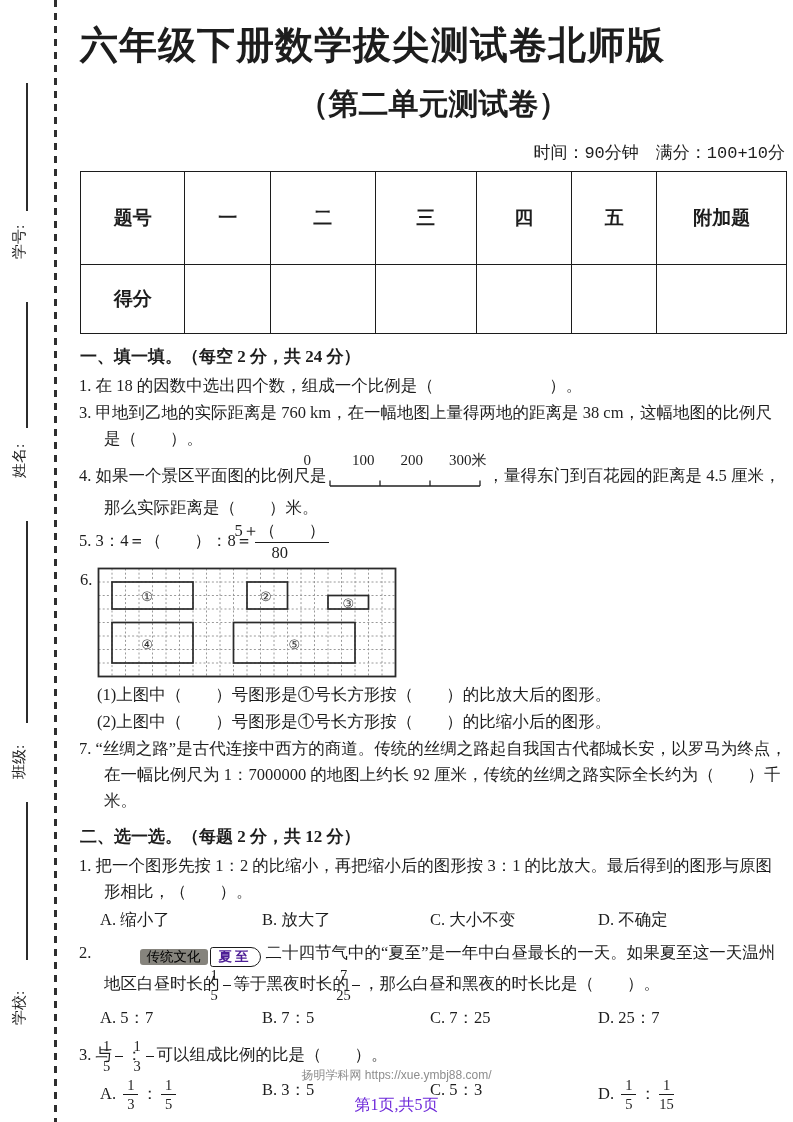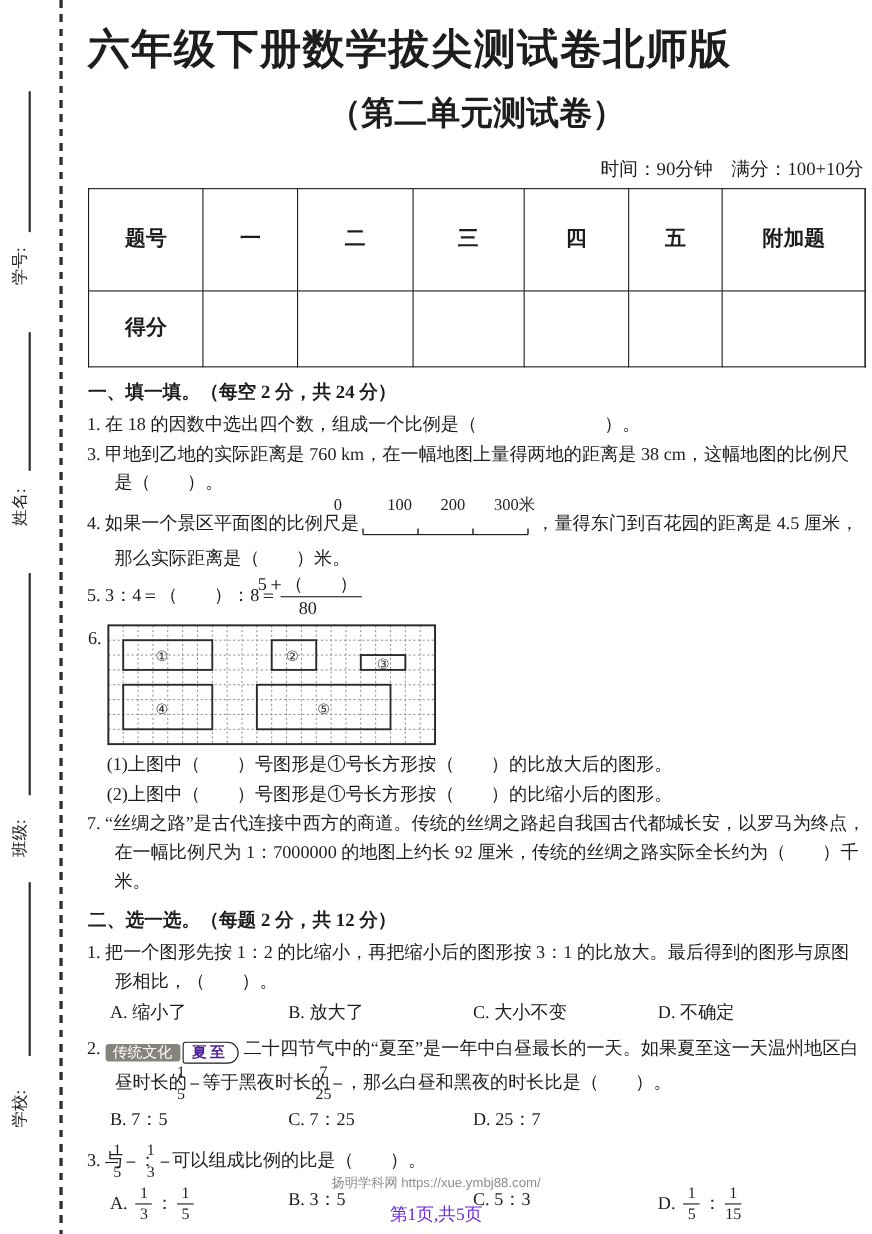--- a/index.html
+++ b/index.html
@@ -13,21 +13,21 @@
   .dash-line{position:absolute;left:54px;top:0;bottom:0;width:2.5px;
     background:repeating-linear-gradient(to bottom,#2e2e2e 0 7px,transparent 7px 13px);}
   .rail-seg{position:absolute;left:26px;width:2px;background:#2c2c2c;}
   .rail-label{position:absolute;left:-6px;width:50px;height:18px;text-align:center;
     font-size:15px;color:#222;transform:rotate(-90deg);line-height:18px;}
   
   .content{margin-left:80px;margin-right:6px;padding-top:22px;}
   .title{font-size:38px;font-weight:700;text-align:left;line-height:1.25;
     letter-spacing:1px;margin:0 0 10px 0;}
   .subtitle{font-size:30px;font-weight:700;text-align:center;margin:0 0 14px 0;}
-  .meta{font-size:17px;text-align:right;margin:0 2px 3px 0;}
+  .meta{font-size:17px;text-align:right;margin:0 2px 3px 0;font-family:Liberation Mono, monospace;}
   
   table.score{border-collapse:collapse;width:100%;table-layout:fixed;}
   table.score td,table.score th{border:1.7px solid #1c1c1c;text-align:center;
     font-size:19px;font-weight:700;padding:16px;}
   table.score tr.hdr td{height:40px;}
   table.score tr.blank td{height:36px;}
   
   .sec-head{font-weight:700;font-size:17px;margin:10px 0 2px 0;}
   .q{margin:1px 0;padding-left:24px;text-indent:-25px;}
   .q-noindent{margin:1px 0;padding-left:17px;text-indent:0;}
@@ -43,23 +43,23 @@
   .scalebar{display:inline-block;vertical-align:-6px;margin:0 1px 0 2px;}
   .sb-nums{display:flex;justify-content:space-between;width:158px;
     font-size:15px;line-height:1.05;}
   .sb-nums span{white-space:nowrap;}
   
   .fig6{display:flex;align-items:flex-start;margin:4px 0 4px 0;}
   .fig6 .qnum{width:17px;flex:none;padding-top:0;}
   
   .badge-wrap{display:inline-flex;align-items:center;vertical-align:-3px;
     margin-right:5px;text-indent:0;}
-  .badge-cult{background:#86847d;color:#ffffff;font-size:13.5px;
+  .badge-cult{background:#86847d;color:#000000;font-size:13.5px;
     font-family:"Liberation Sans","DejaVu Sans",sans-serif;
-    padding:0 7px;border-radius:3px;line-height:1.15;}
+    padding:0 7px;border-radius:3px;line-height:1.15;margin-left:44px;}
   .badge-term{border:1.8px solid #1b1b1b;color:#4c1d95;font-weight:700;font-size:13.5px;
     padding:0 8px;margin-left:2px;border-radius:3px 11px 11px 3px;
     letter-spacing:3px;line-height:1.35;background:#fff;}
   
   .footer-site{position:absolute;left:0;right:0;top:1066px;text-align:center;
     color:#8d8d8d;font-size:12px;
     font-family:"Liberation Sans","DejaVu Sans",sans-serif;}
   .footer-page{position:absolute;left:0;right:0;top:1092px;text-align:center;
     color:#6d28d9;font-size:16px;}
 </style>
@@ -189,20 +189,21 @@
         <span class="badge-cult">传统文化</span>
         <span class="badge-term">夏至</span>
       </span><span>二十四节气中的“夏至”是一年中白昼最长的一天。如果夏至这一天温州地区白昼时长的<span class="frac">
           <span class="fnum">1</span>
           <span class="fden">5</span>
         </span>等于黑夜时长的<span class="frac">
           <span class="fnum">7</span>
           <span class="fden">25</span>
         </span>，那么白昼和黑夜的时长比是（　　）。</span></p>
   <div class="opts">
+    <span>A. 5：7</span>
     <span>B. 7：5</span>
     <span>C. 7：25</span>
     <span>D. 25：7</span>
   </div>
 
   <p class="q">3. 与<span class="frac">
         <span class="fnum">1</span>
         <span class="fden">5</span>
       </span>：<span class="frac">
         <span class="fnum">1</span>

